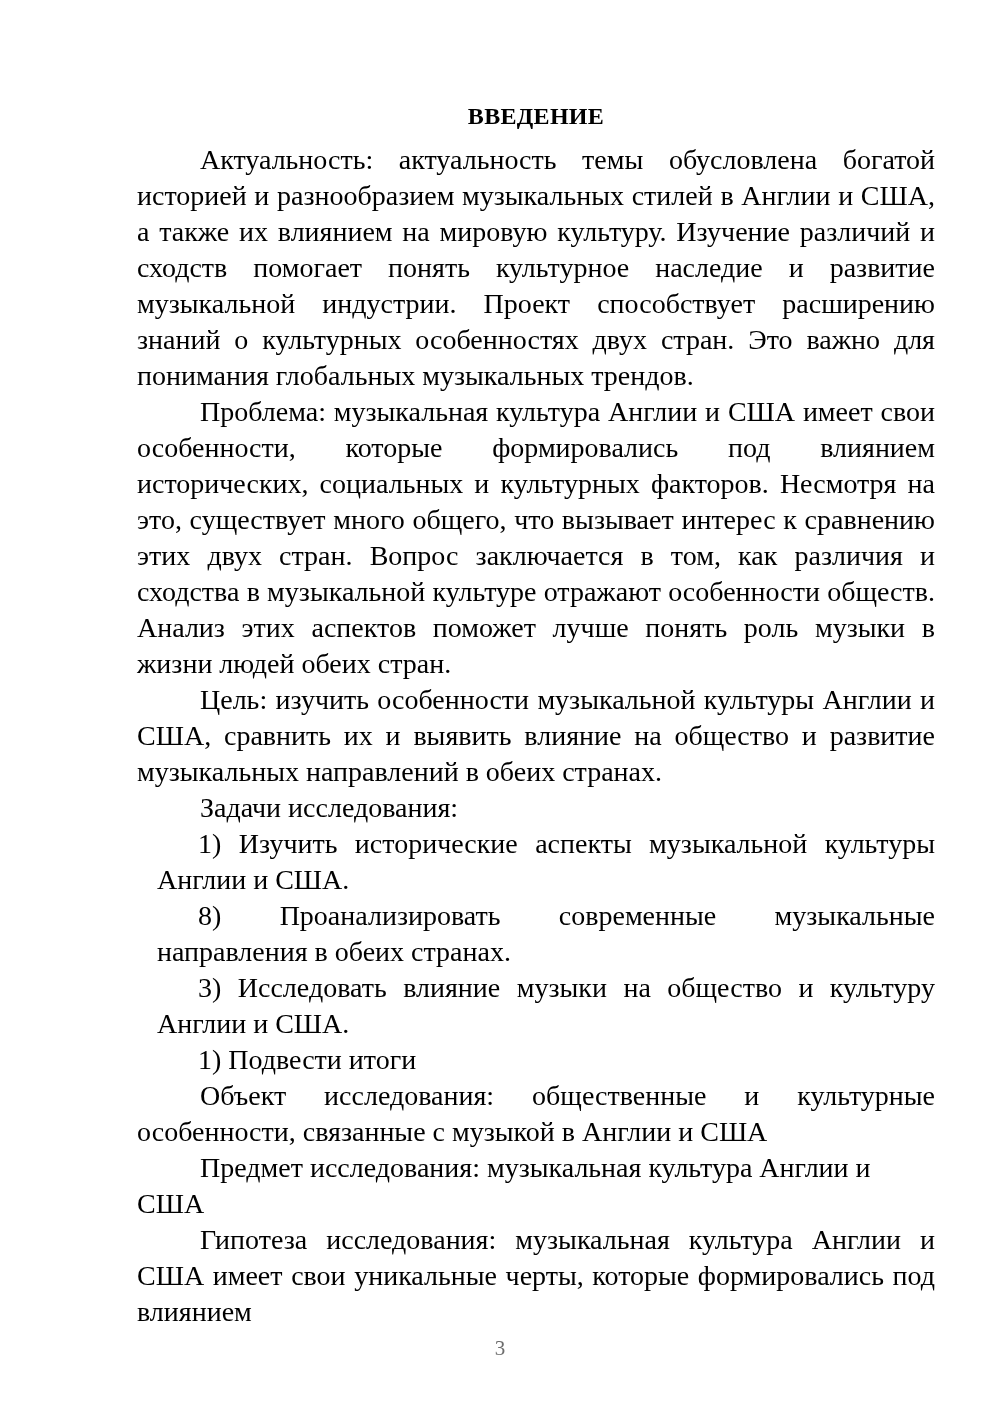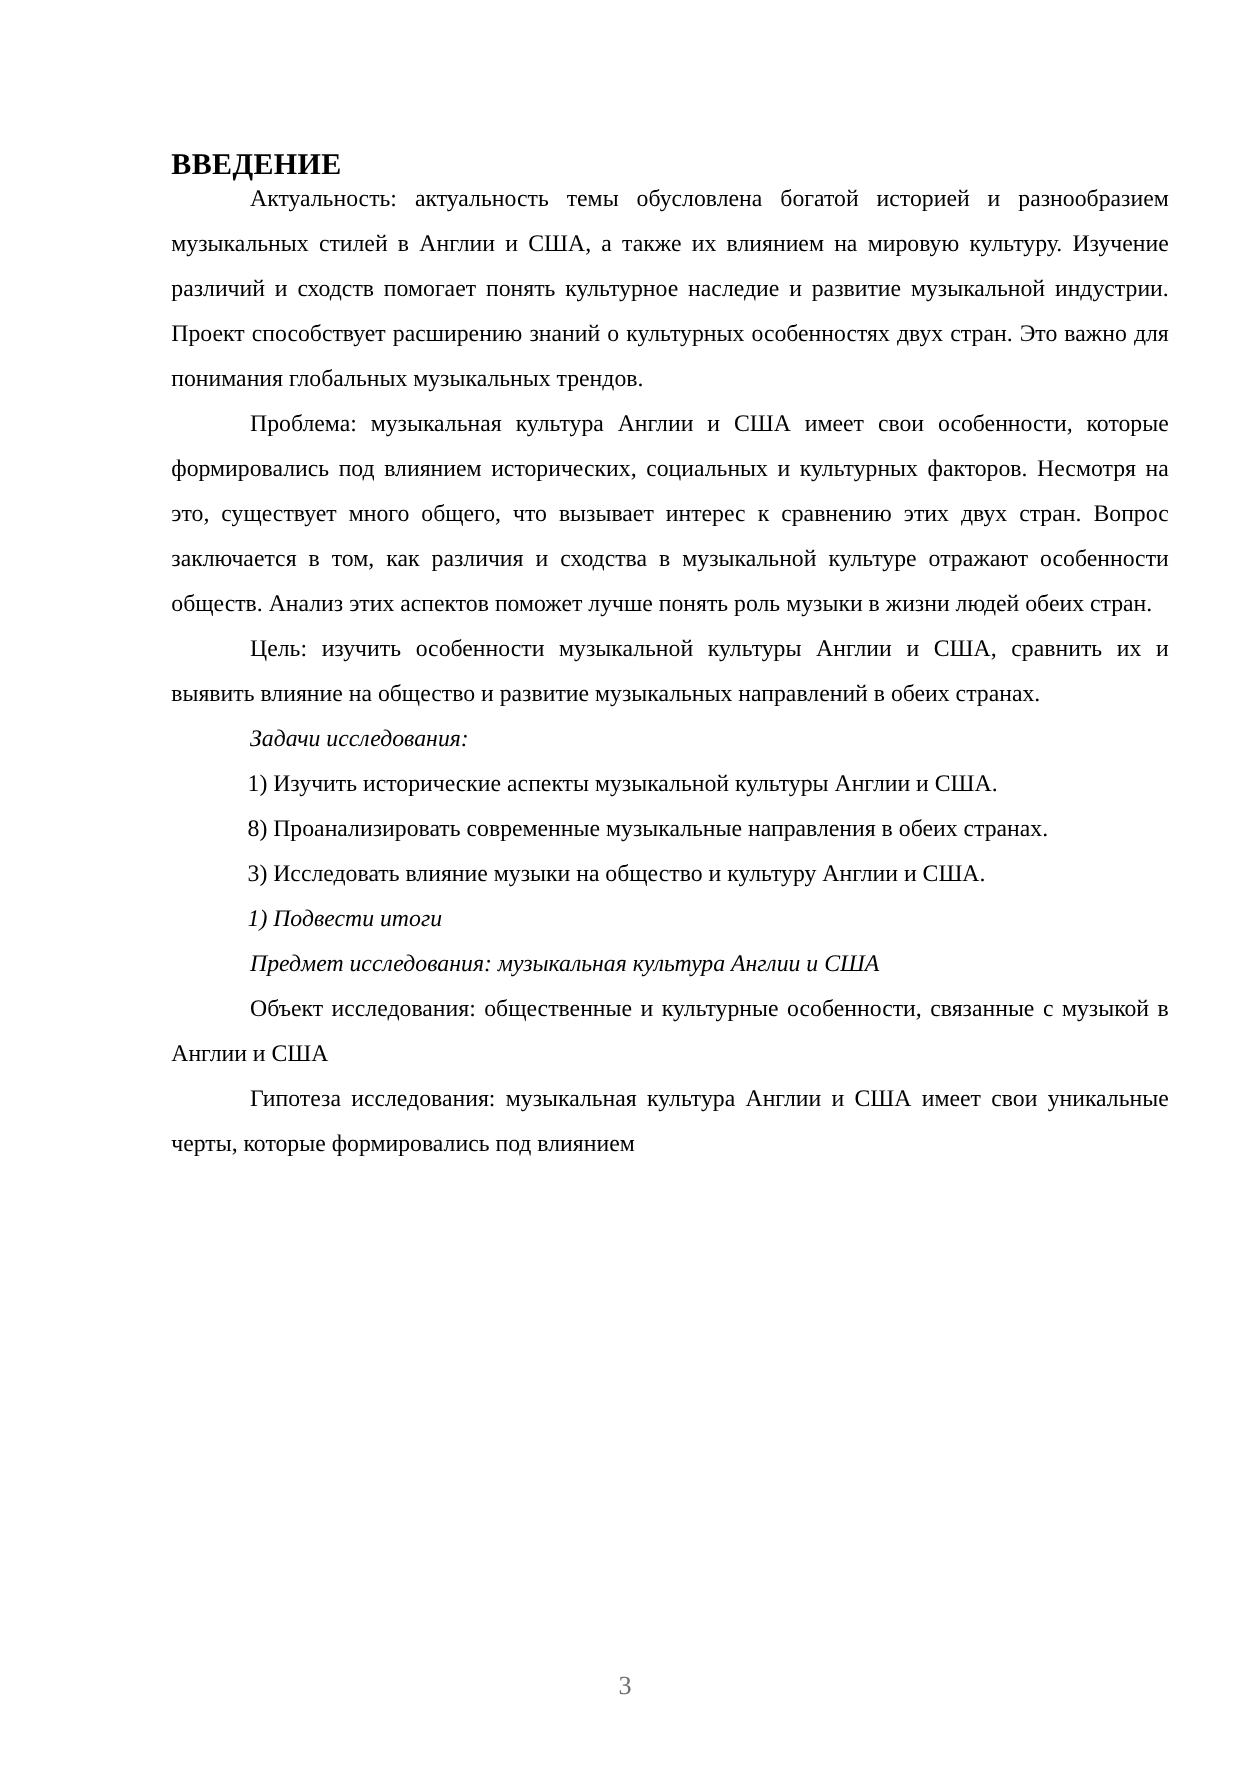--- a/index.html
+++ b/index.html
@@ -18,51 +18,50 @@
     overflow: hidden;
     font-family: "Liberation Serif", "DejaVu Serif", serif;
     color: #000000;
     -webkit-font-smoothing: antialiased;
   }
 
   
   .doc-title {
     position: absolute;
     left: 137px;
-    top: 100px;
+    top: 84px;
     width: 798px;
-    text-align: left;
+    text-align: center;
     font-size: 24px;
     font-weight: bold;
     line-height: 32px;
     letter-spacing: 0.3px;
   }
 
   
   .body-block {
     position: absolute;
     left: 137px;
     top: 142px;
     width: 798px;
-    font-size: 19px;
+    font-size: 28px;
     line-height: 36px;
   }
 
   .para {
     margin: 0;
     text-align: justify;
     text-justify: inter-word;
     text-indent: 63px;
     hyphens: none;
   }
 
   
   .para.nojustify {
     text-align: left;
-    font-style: italic;
   }
 
   
   .para.task {
     text-indent: 41px;
     margin-left: 20px;
   }
 
   
   .page-number {
@@ -95,23 +94,23 @@
 
     <p class="para task">1) Изучить исторические аспекты музыкальной культуры Англии и США.</p>
 
     <p class="para task">8) Проанализировать современные музыкальные направления в обеих странах.</p>
 
     <p class="para task">3) Исследовать влияние музыки на общество и культуру Англии и США.</p>
 
 
     <p class="para task nojustify">1) Подвести итоги</p>
 
+    <p class="para">Объект исследования: общественные и культурные особенности, связанные с музыкой в Англии и США</p>
+
     <p class="para nojustify">Предмет исследования: музыкальная культура Англии и США</p>
-
-    <p class="para">Объект исследования: общественные и культурные особенности, связанные с музыкой в Англии и США</p>
 
     <p class="para">Гипотеза исследования: музыкальная культура Англии и США имеет свои уникальные черты, которые формировались под влиянием</p>
 
   </div>
 
   <div class="page-number">3</div>
 
 </div>
 
 </body></html>

